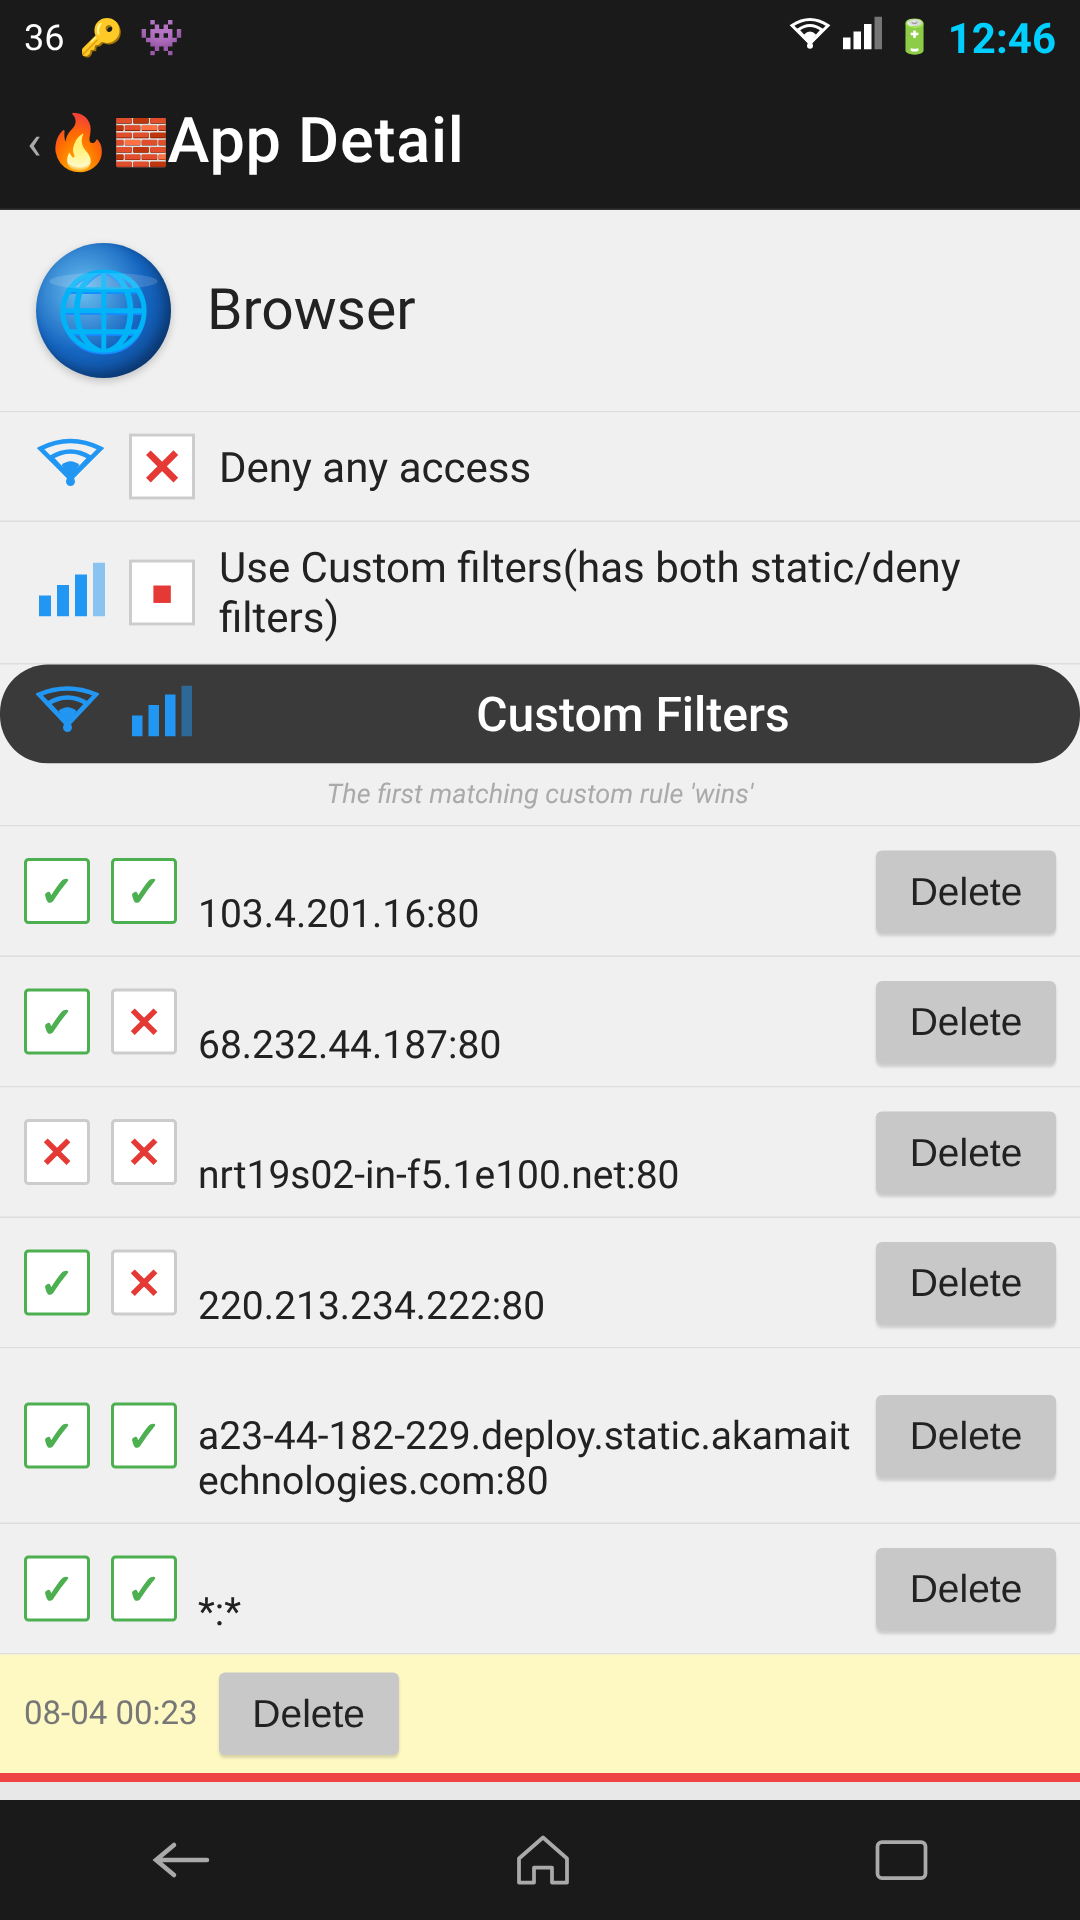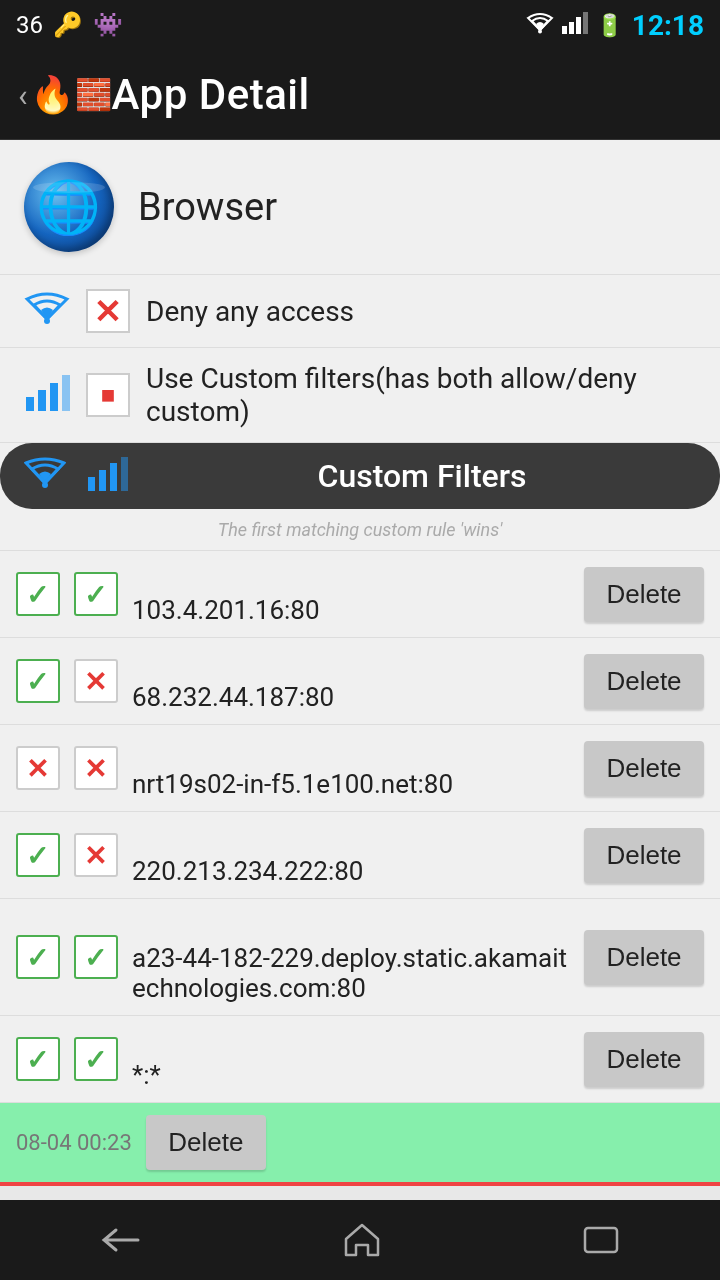--- a/index.html
+++ b/index.html
@@ -192,26 +192,26 @@
       color: #222;
       border-radius: 4px;
       min-width: 120px;
       text-align: center;
       cursor: pointer;
       box-shadow: 0 2px 2px rgba(0,0,0,0.15);
     }
 
     
     .partial-row {
-      background: #86efac;
+      background: #fef9c3;
       display: flex;
       align-items: center;
       padding: 12px 16px;
       gap: 14px;
-      border-bottom: 4px solid #ef4444;
+      border-bottom: 6px solid #ef4444;
       min-height: 70px;
     }
     .partial-addr {
       flex: 1;
       font-size: 24px;
       color: #444;
     }
     .partial-date {
       font-size: 22px;
       color: #777;
@@ -258,21 +258,21 @@
     </span>
     <span>
       <svg width="26" height="22" viewBox="0 0 26 22">
         <rect x="0" y="14" width="5" height="8" fill="white"></rect>
         <rect x="7" y="10" width="5" height="12" fill="white"></rect>
         <rect x="14" y="5" width="5" height="17" fill="white"></rect>
         <rect x="21" y="0" width="5" height="22" fill="white" opacity="0.4"></rect>
       </svg>
     </span>
     <span>🔋</span>
-    <span class="status-time">12:18</span>
+    <span class="status-time">12:46</span>
   </div>
 </div>
 
 <div class="app-bar">
   <span class="back-arrow">‹</span>
   <div class="app-bar-icon">
     <span class="flame-icon">🔥</span>
     <span class="brick-icon">🧱</span>
   </div>
   <span class="app-bar-title">App Detail</span>
@@ -307,21 +307,21 @@
       <svg width="46" height="36" viewBox="0 0 46 36">
         <rect x="2" y="22" width="8" height="14" fill="#2196f3"></rect>
         <rect x="14" y="15" width="8" height="21" fill="#2196f3"></rect>
         <rect x="26" y="8" width="8" height="28" fill="#2196f3"></rect>
         <rect x="38" y="0" width="8" height="36" fill="#2196f3" opacity="0.5"></rect>
       </svg>
     </span>
     <div class="check-x" style="border:2px solid #ccc;">
       <span class="dot-mark">■</span>
     </div>
-    <span class="access-label">Use Custom filters(has both allow/deny custom)</span>
+    <span class="access-label">Use Custom filters(has both static/deny filters)</span>
   </div>
 
   <div class="custom-filters-header">
     <span>
       <svg width="42" height="34" viewBox="0 0 42 34">
         <path d="M21 26 L27 17 Q21 12 15 17 Z" fill="#2196f3"></path>
         <path d="M21 26 L34 12 Q21 4 8 12 Z" fill="none" stroke="#2196f3" stroke-width="3"></path>
         <path d="M21 26 L40 6 Q21 -2 2 6 Z" fill="none" stroke="#2196f3" stroke-width="3"></path>
         <circle cx="21" cy="28" r="3" fill="#2196f3"></circle>
       </svg>

